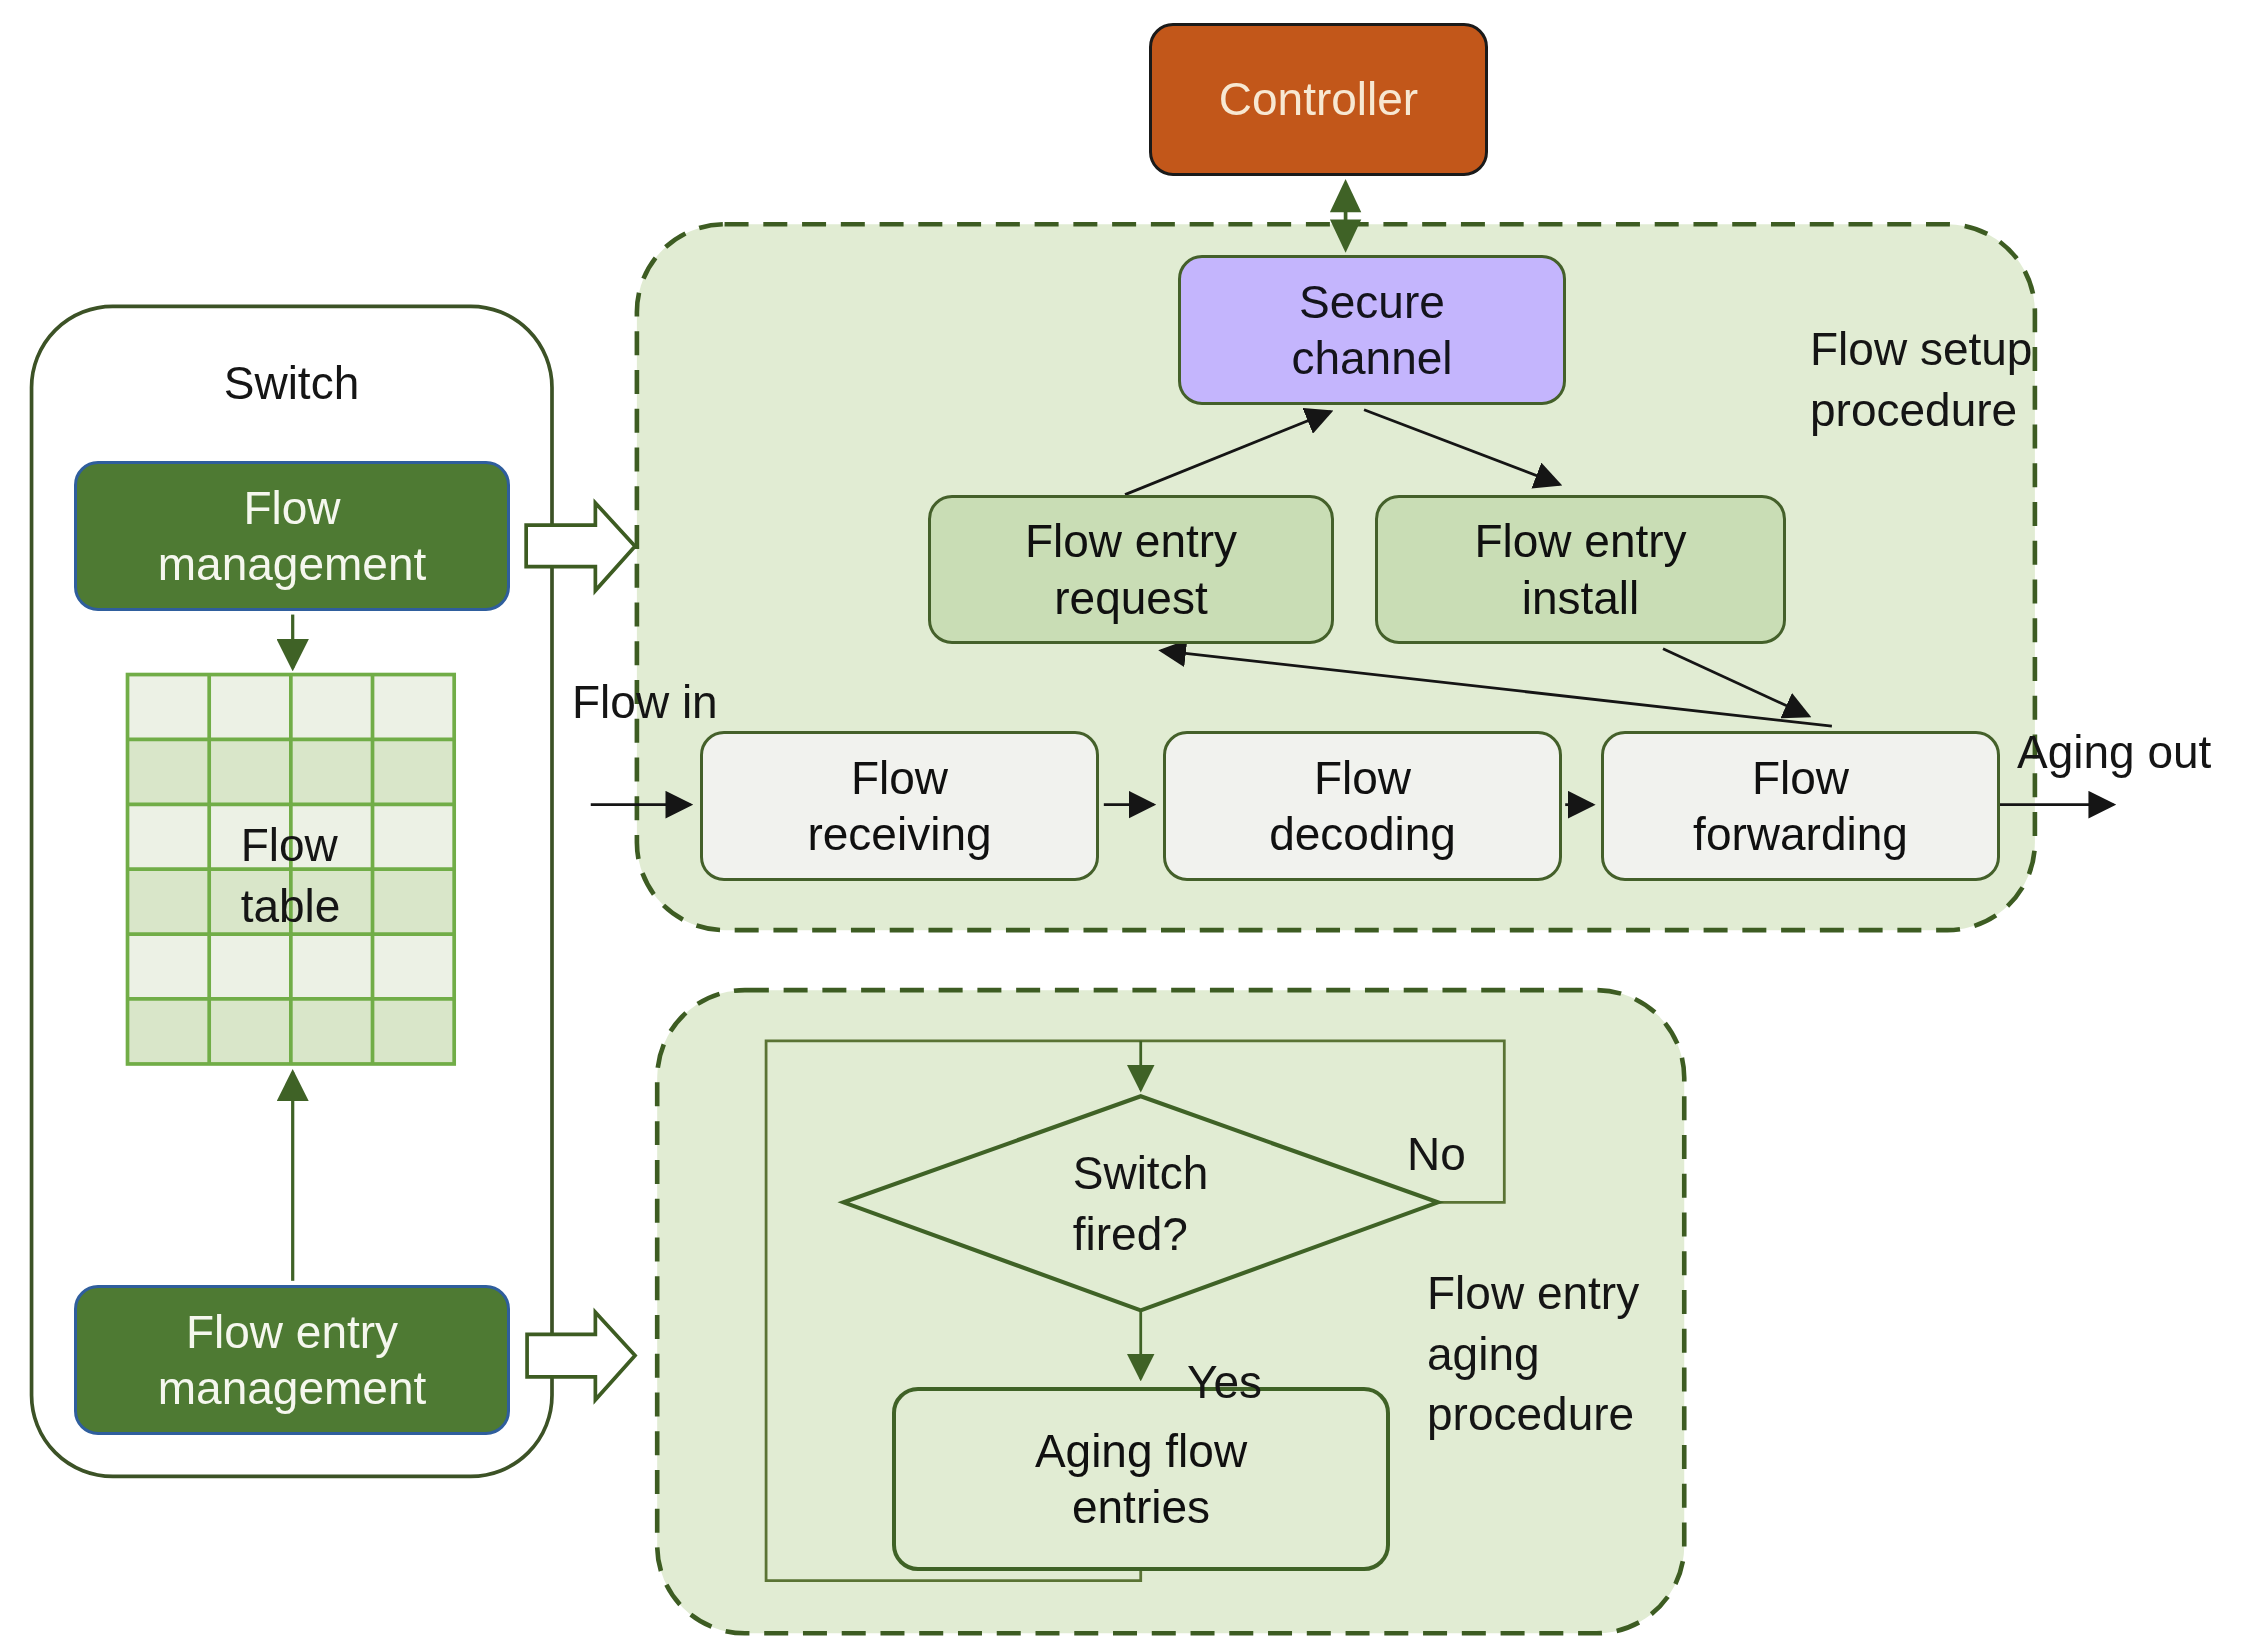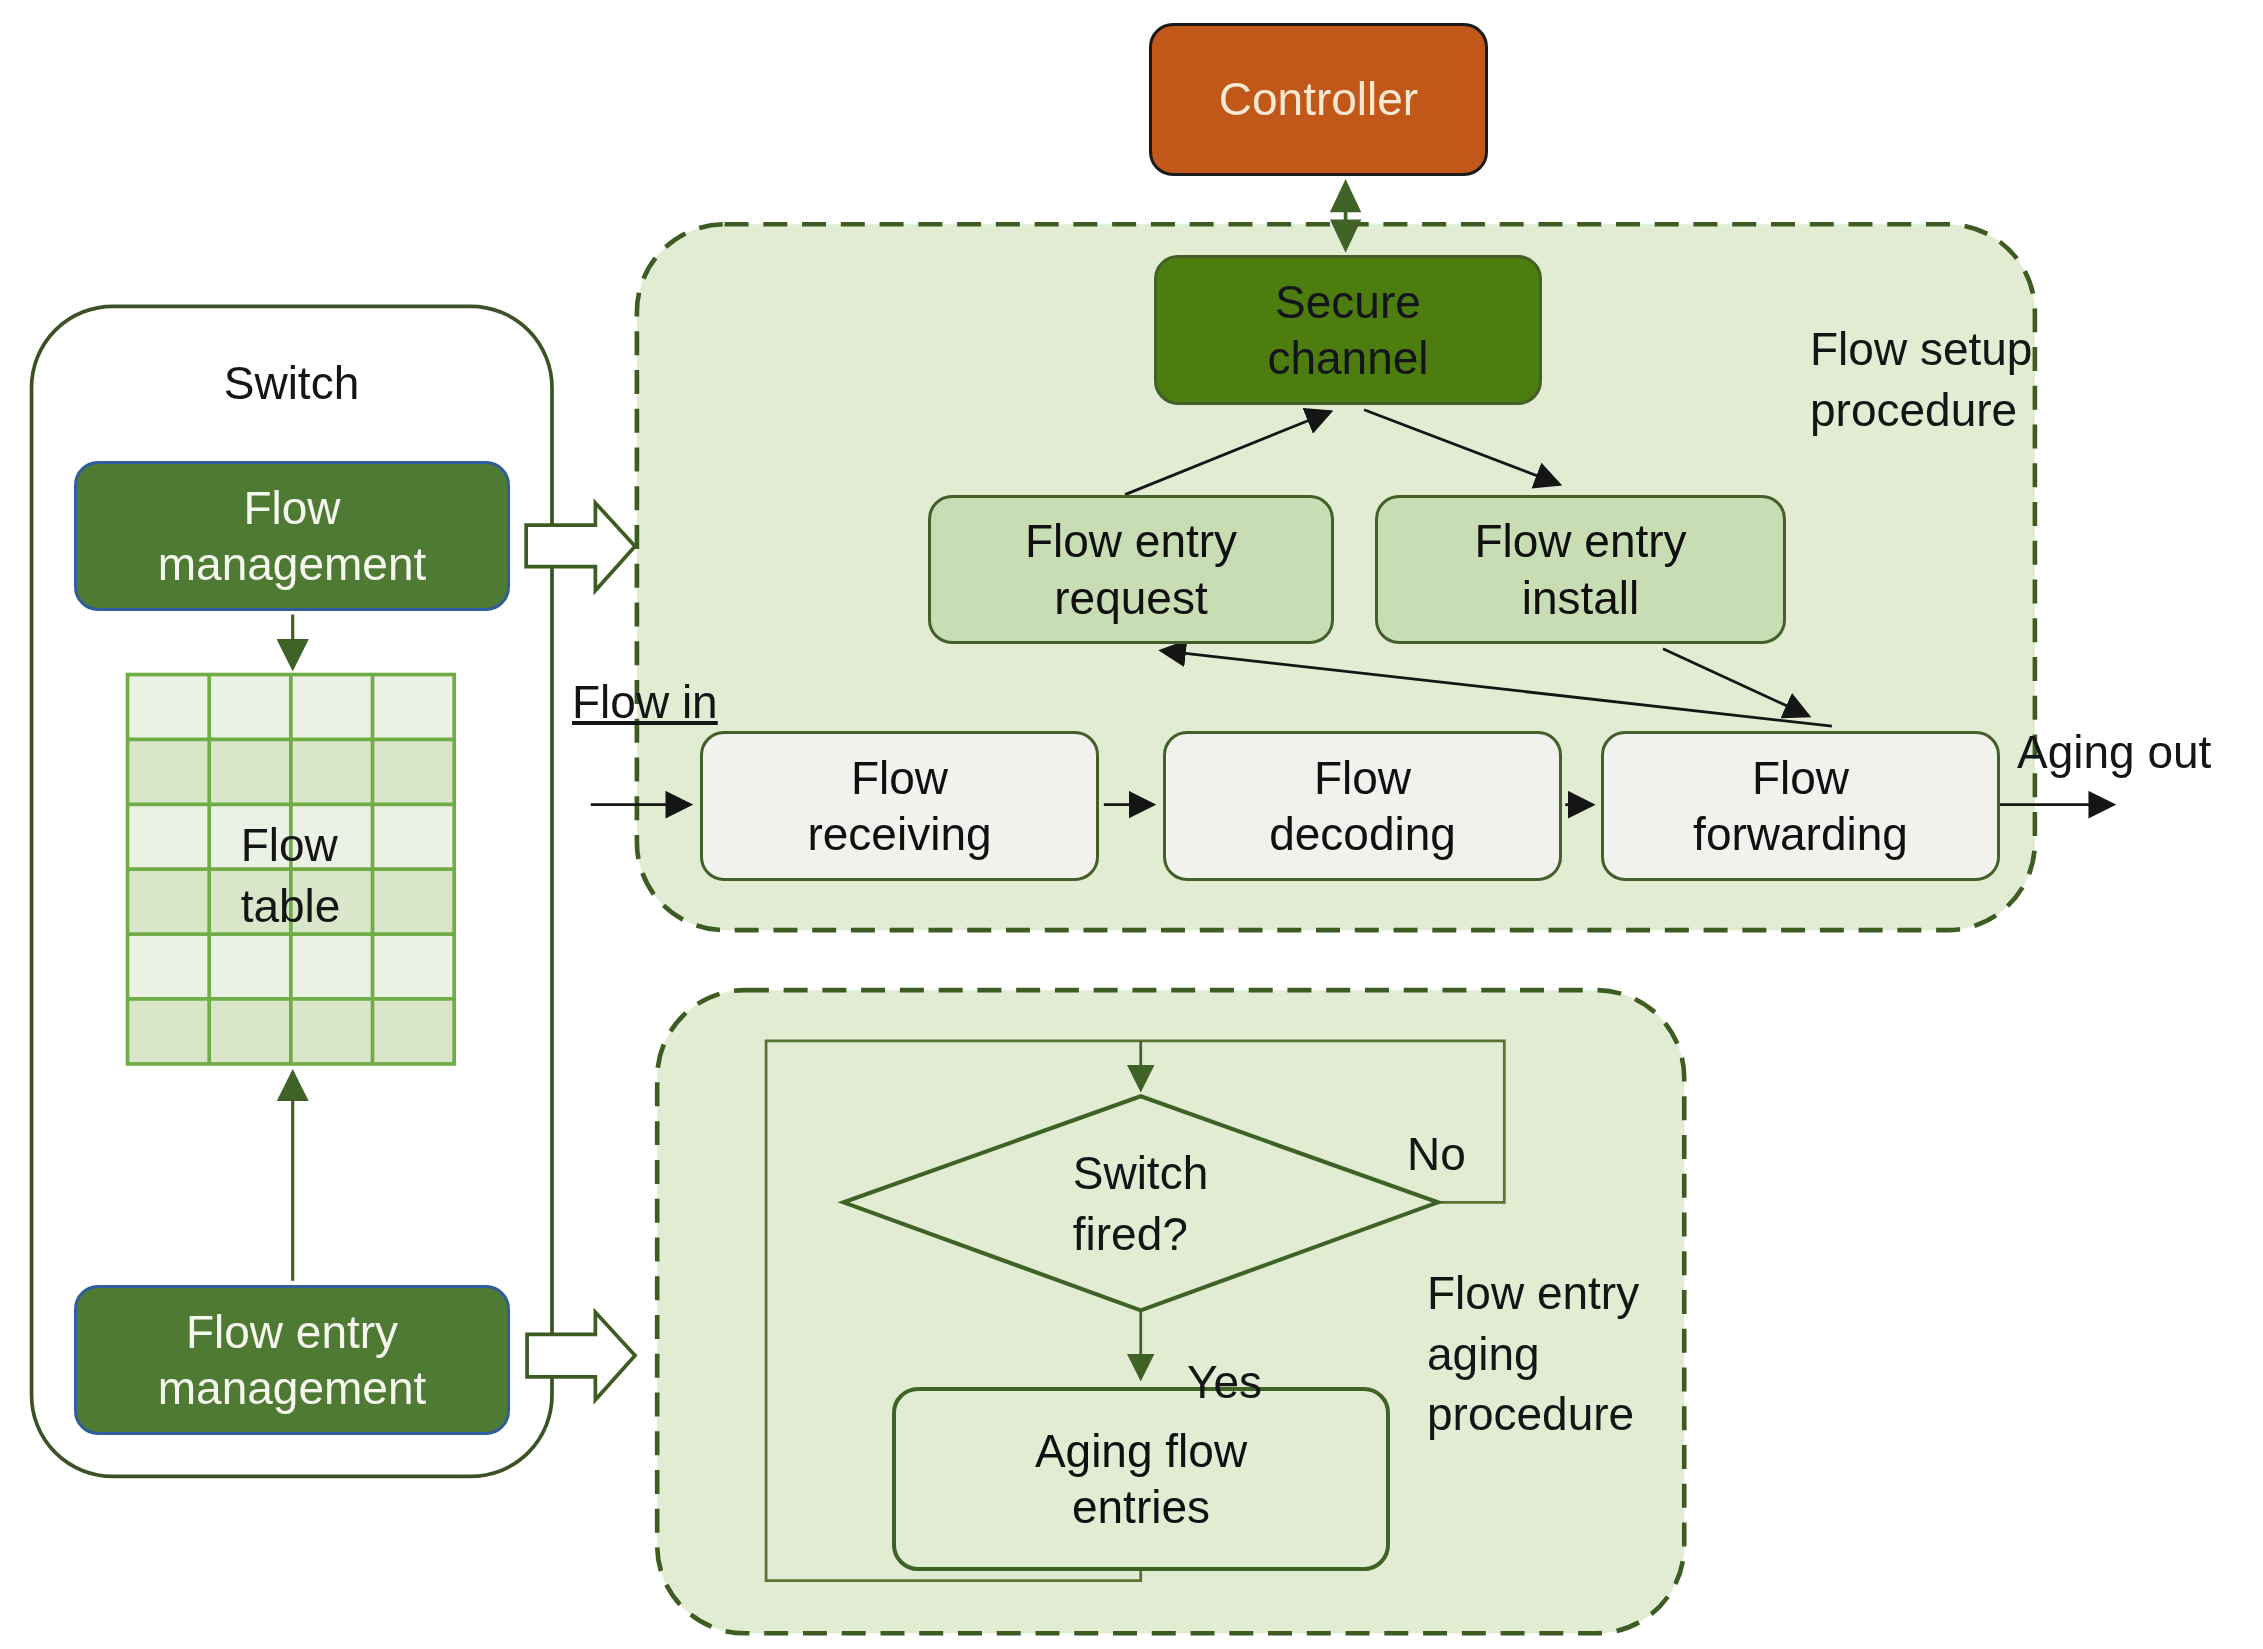--- a/index.html
+++ b/index.html
@@ -7,21 +7,21 @@
     position:relative;width:2263px;height:1649px;background:#ffffff;
     font-family:"Liberation Sans", sans-serif;overflow:hidden;
   }
   #bg-svg{position:absolute;left:0;top:0;width:2263px;height:1649px;}
   .box{
     position:absolute;display:flex;align-items:center;justify-content:center;
     text-align:center;white-space:pre-line;border-radius:24px;
     font-size:46px;line-height:1.22;box-sizing:border-box;
   }
   .ctrl{background:#c2571a;border:3.7px solid #1a1a1a;color:#f7e8d2;}
-  .secure{background:#4d7c0f;border:3.7px solid #44602a;color:#14141c;}
+  .secure{background:#c4b5fd;border:3.7px solid #44602a;color:#14141c;margin-left:24px;}
   .greenbox{background:#c9ddb5;border:3.7px solid #44602a;color:#101010;}
   .graybox{background:#f1f2ee;border:3.7px solid #44602a;color:#101010;}
   .mgmt{background:#4e7a33;border:3.7px solid #2f5e9d;color:#f5f7ee;}
   .agingbox{background:#e1ecd3;border:4.6px solid #3f6226;border-radius:26px;color:#101010;}
   .lbl{
     position:absolute;white-space:pre-line;font-size:46px;line-height:1.32;
     color:#151515;
   }
   .lbl-center{display:flex;align-items:center;justify-content:center;text-align:left;}
 </style>
@@ -115,21 +115,21 @@
   <div class="box mgmt" style="left:74px;top:1285px;width:436px;height:150px;">Flow entry
 management</div>
 
   <div class="box agingbox" style="left:892px;top:1387px;width:498px;height:184px;">Aging flow
 entries</div>
 
   <div class="lbl lbl-center" style="left:31px;top:356px;width:521px;height:55px;">Switch</div>
   <div class="lbl lbl-center" style="left:127px;top:814px;width:327px;height:124px;">Flow
 table</div>
 
-  <div class="lbl" style="left:572px;top:672px;text-decoration:underline;">Flow in</div>
+  <div class="lbl" style="left:572px;top:672px;">Flow in</div>
   <div class="lbl" style="left:2017px;top:722px;">Aging out</div>
   <div class="lbl" style="left:1810px;top:319px;">Flow setup
 procedure</div>
   <div class="lbl" style="left:1427px;top:1263px;">Flow entry
 aging
 procedure</div>
 
   <div class="lbl lbl-center" style="left:956px;top:1144px;width:369px;height:120px;">Switch
 fired?</div>
   <div class="lbl" style="left:1407px;top:1124px;text-align:right;">No</div>

